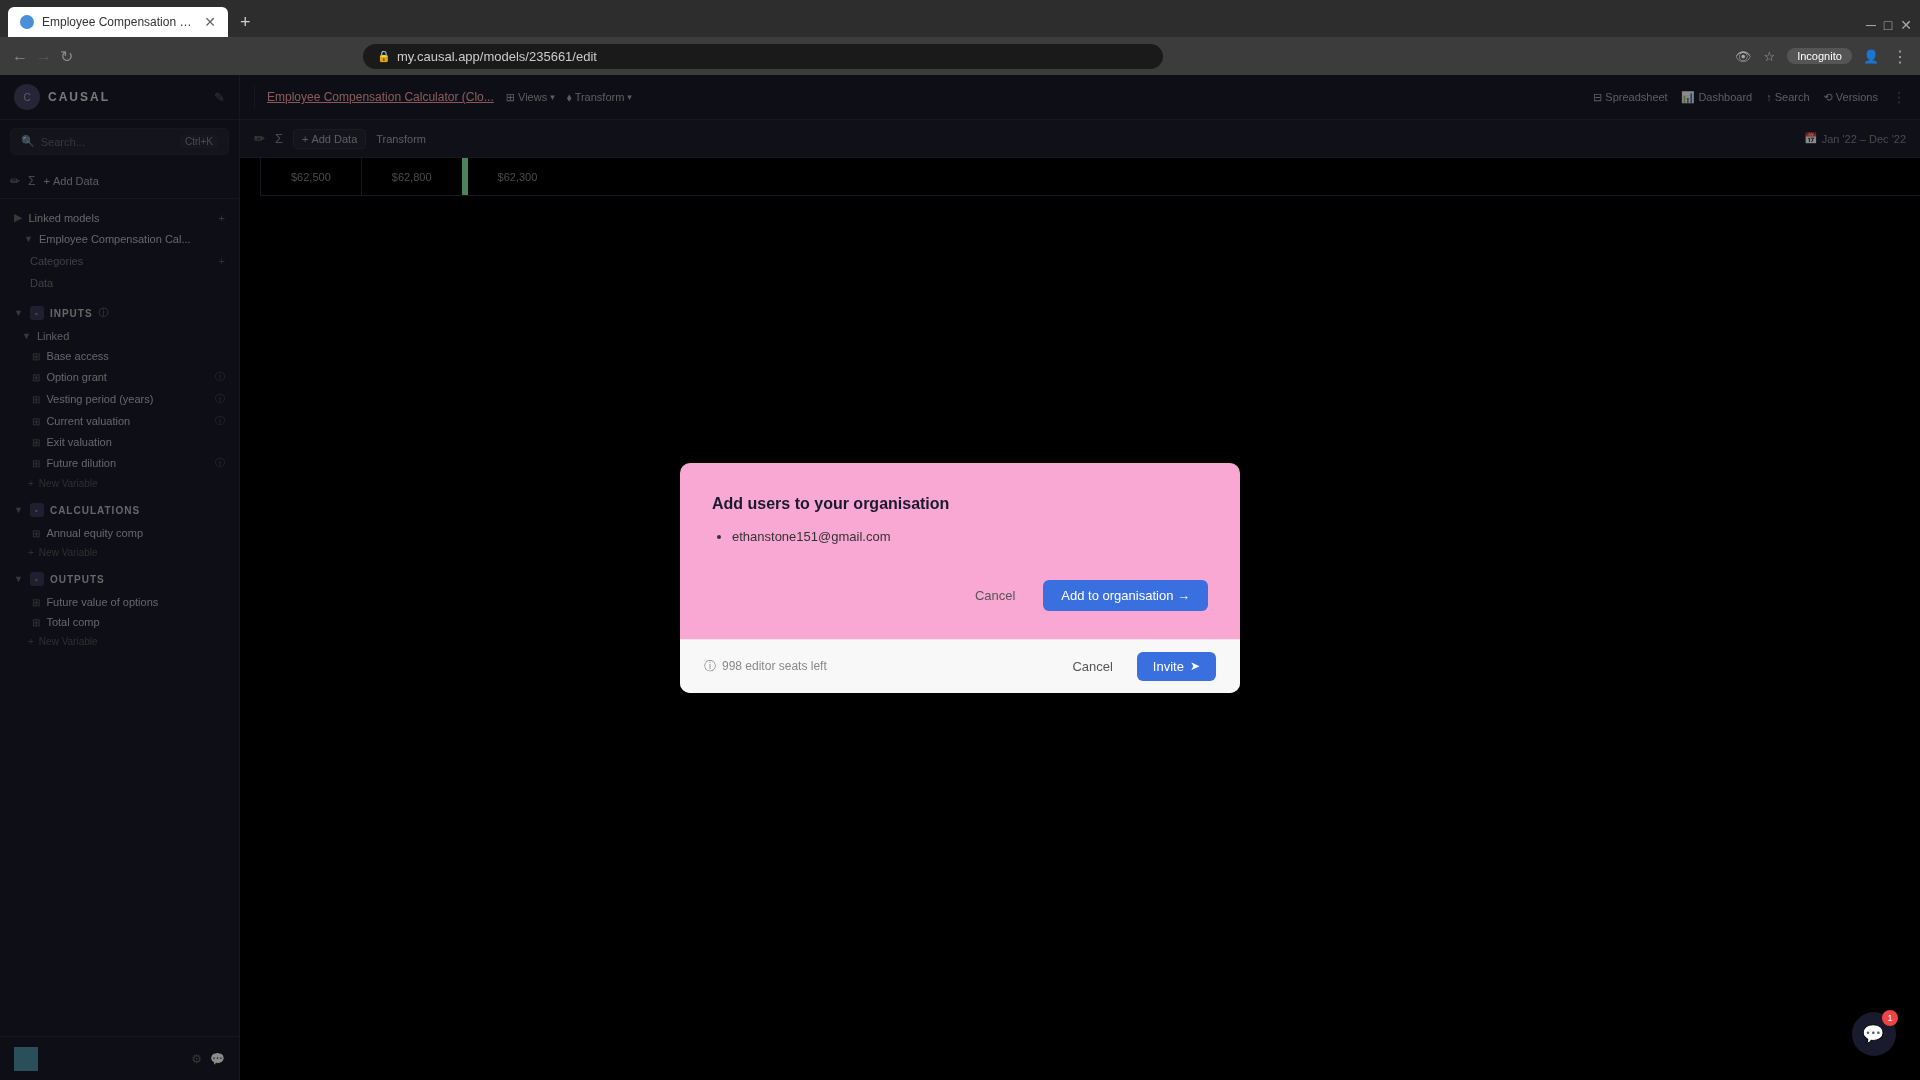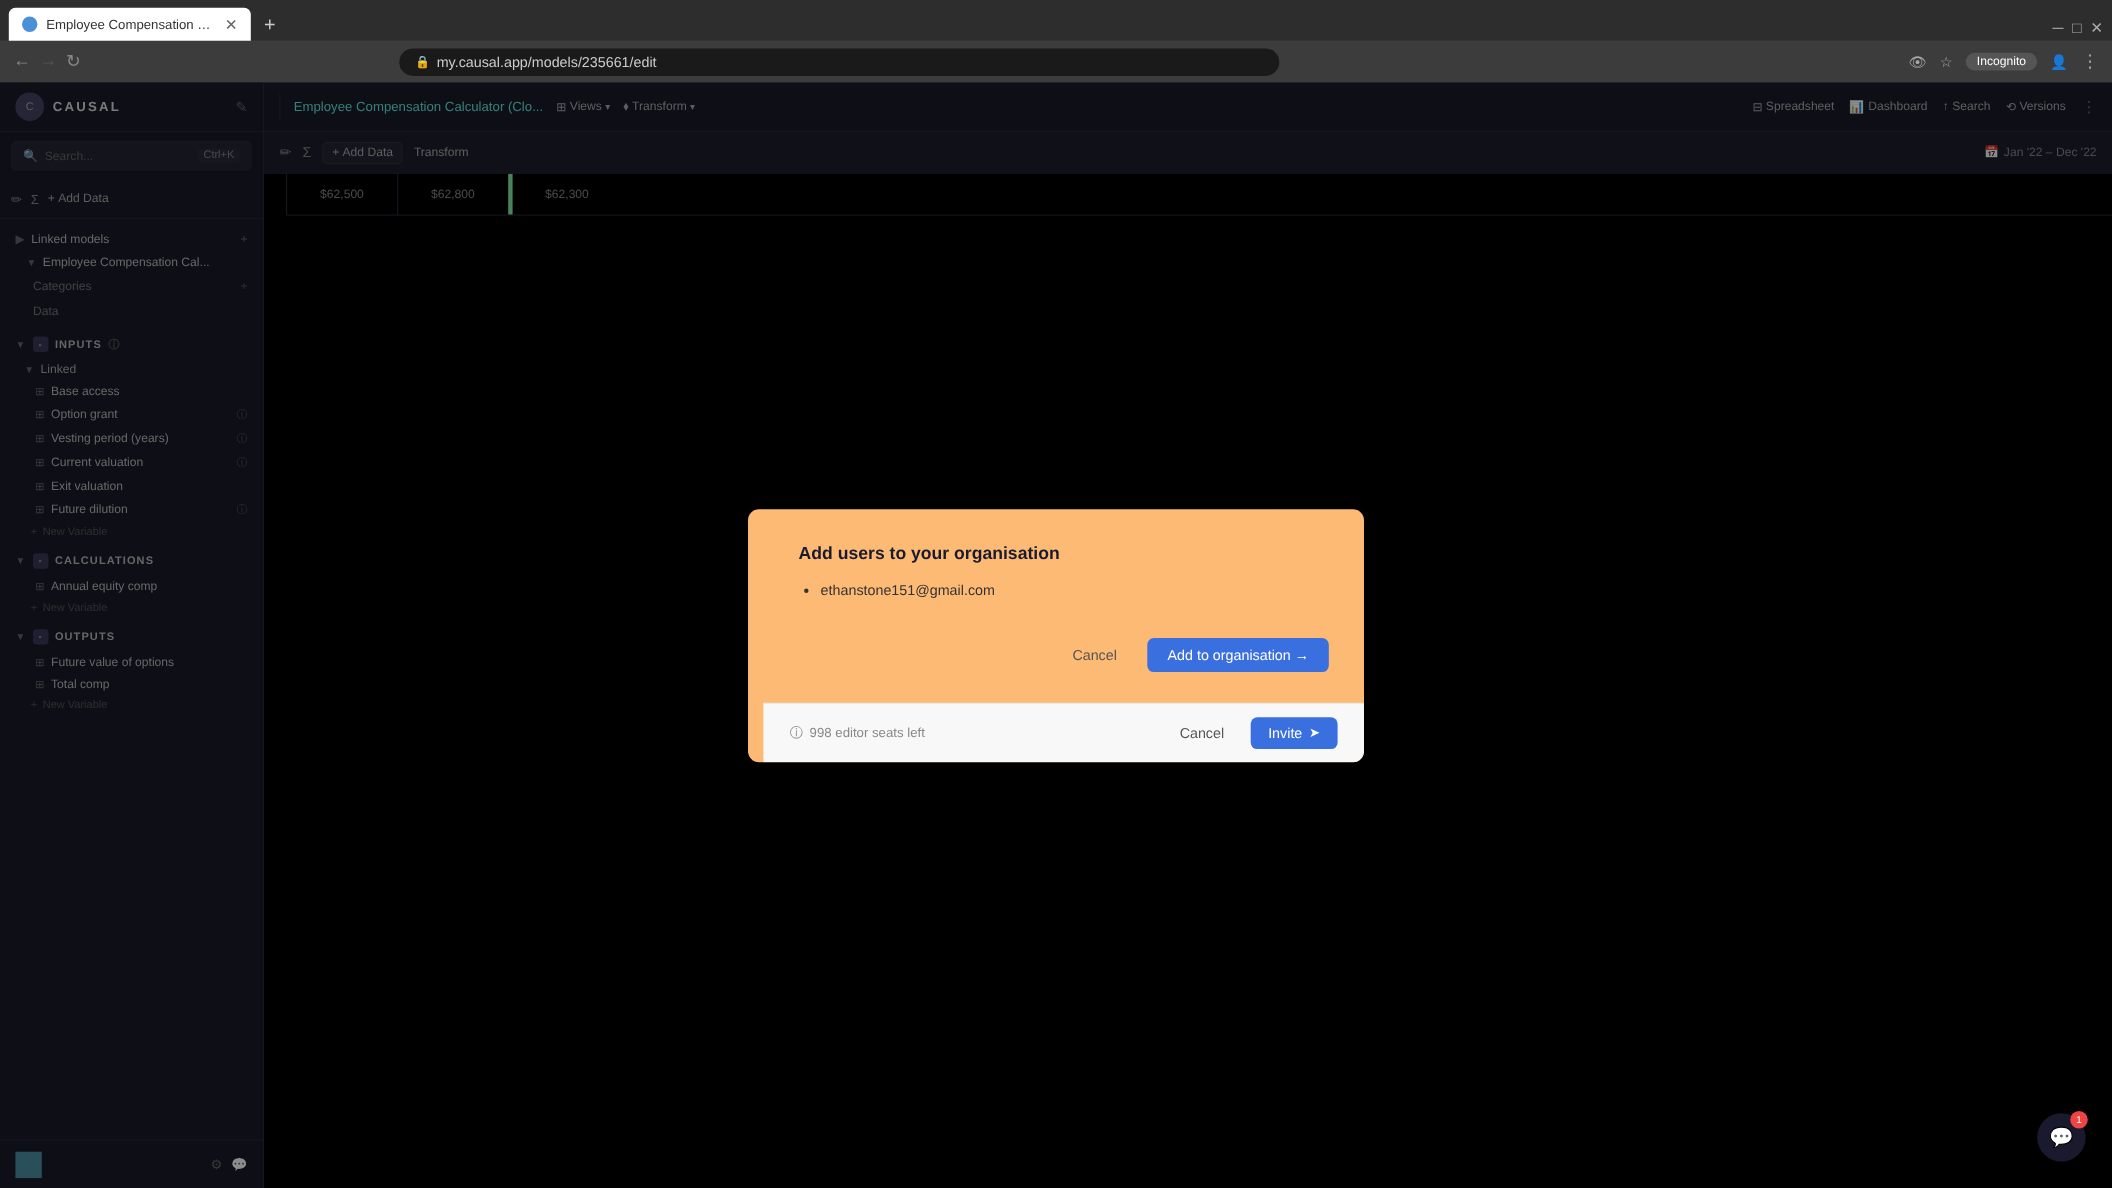--- a/index.html
+++ b/index.html
@@ -187,21 +187,21 @@
         <span style="cursor:pointer;">⚙</span>
         <span style="cursor:pointer;">💬</span>
       </div>
     </div>
   </div>
 
   <div style="flex:1; display:flex; flex-direction:column; overflow:hidden;">
 
     <div style="background:#1a1a2a; height:45px; display:flex; align-items:center; padding:0 14px; gap:12px; border-bottom:1px solid #2a2a3a; flex-shrink:0;">
       <span style="width:1px; height:24px; background:#2a2a3a;"></span>
-      <span style="color:#5eead4; font-size:12px;">Employee Compensation Calculator (Clo...</span>
+      <span style="color:#fca5a5; font-size:12px;text-decoration:underline;">Employee Compensation Calculator (Clo...</span>
       <span style="color:#aaa; font-size:11px; cursor:pointer; display:flex; align-items:center; gap:3px;">
         <span>⊞</span>
         <span>Views</span>
         <span style="font-size:9px;">▾</span>
       </span>
       <span style="color:#aaa; font-size:11px; cursor:pointer; display:flex; align-items:center; gap:3px;">
         <span>⬧</span>
         <span>Transform</span>
         <span style="font-size:9px;">▾</span>
       </span>
@@ -239,27 +239,27 @@
         <span>Jan '22 – Dec '22</span>
       </div>
     </div>
 
 
     <div style="flex:1; background:#000000; overflow:hidden; position:relative;">
 
       <div style="display:flex; height:38px; align-items:center; border-bottom:1px solid #2a2a3a; margin-left:20px;">
         <div style="color:#888; font-size:11px; padding:0 30px; border-left:1px solid #2a2a3a; height:100%; display:flex; align-items:center;">$62,500</div>
         <div style="color:#888; font-size:11px; padding:0 30px; border-left:1px solid #2a2a3a; height:100%; display:flex; align-items:center;">$62,800</div>
-        <div style="color:#888; font-size:11px; padding:0 30px; border-left:4px solid #86efac; height:100%; display:flex; align-items:center;">$62,300</div>
+        <div style="color:#888; font-size:11px; padding:0 30px; border-left:6px solid #86efac; height:100%; display:flex; align-items:center;">$62,300</div>
       </div>
     </div>
 
     <div style="position:absolute; top:0; left:0; right:0; bottom:0; background:rgba(0,0,0,0.45); display:flex; align-items:center; justify-content:center; z-index:100;">
 
-      <div style="background:#fdba74; border-radius:10px; width:560px; box-shadow:0 20px 60px rgba(0,0,0,0.5); overflow:hidden; position:relative;padding-left:14px;">
+      <div style="background:#f9a8d4; border-radius:10px; width:560px; box-shadow:0 20px 60px rgba(0,0,0,0.5); overflow:hidden; position:relative;">
 
         <div style="padding:32px 32px 20px;">
           <h2 style="font-size:16px; font-weight:600; color:#1a1a2e; margin-bottom:16px;">Add users to your organisation</h2>
           <ul style="margin:10px 0 0 20px; list-style:disc;">
             <li style="font-size:13px; color:#333;">ethanstone151@gmail.com</li>
           </ul>
         </div>
 
         <div style="padding:16px 32px 28px; display:flex; justify-content:flex-end; gap:10px; align-items:center;">
           <button style="padding:8px 18px; background:transparent; border:none; border-radius:6px; font-size:13px; color:#555; cursor:pointer;">Cancel</button>

